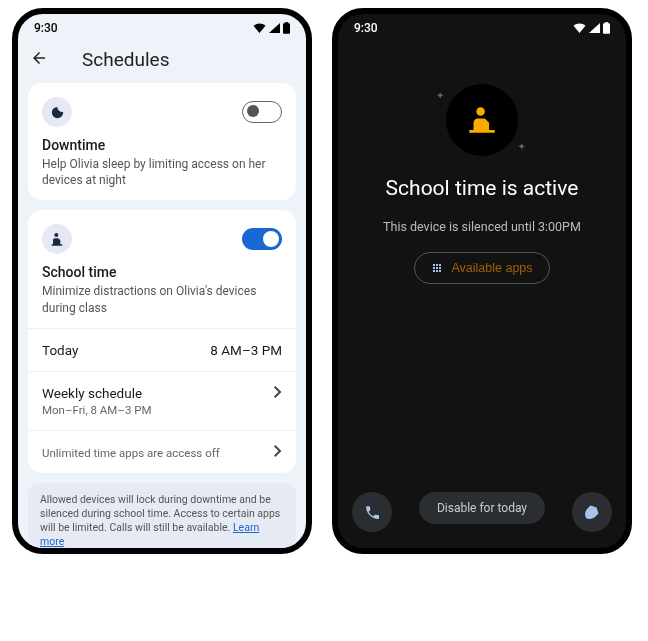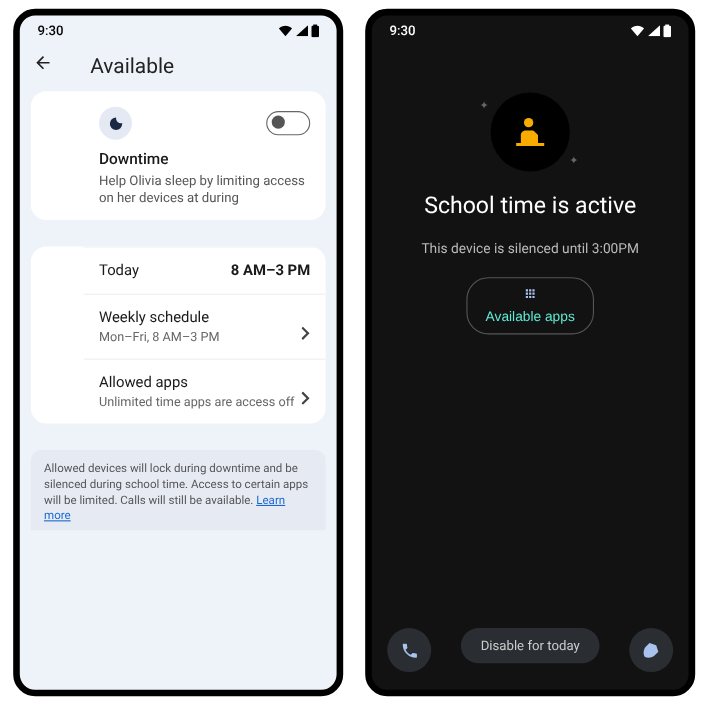--- a/index.html
+++ b/index.html
@@ -7,22 +7,22 @@
     font-family: -apple-system, BlinkMacSystemFont, "Segoe UI", Roboto, sans-serif;
     background: #fff;
     width: 648px;
     height: 641px;
     display: flex;
     gap: 20px;
     padding: 8px 12px;
   }
   .phone {
     width: 300px;
-    height: 625px;
-    border-radius: 20px;
+    height: 546px;
+    border-radius: 31px;
     border: 6px solid #000;
     overflow: hidden;
     position: relative;
   }
   
   .phone-left { background: #eef2f9; }
   .status-bar {
     height: 28px;
     display: flex;
     justify-content: space-between;
@@ -36,24 +36,23 @@
   .header {
     display: flex;
     align-items: center;
     padding: 6px 12px 12px;
     gap: 34px;
   }
   .back-arrow { font-size: 18px; }
   .header-title { font-size: 19px; font-weight: 400; color: #222; }
   .card {
     background: #fff;
-    margin: 0 10px 24px;
+    margin: 0 10px 10px;
     border-radius: 14px;
     overflow: hidden;
-    padding-left: 48px;
   }
   .card-top {
     padding: 14px 14px 12px;
   }
   .row-icon-toggle {
     display: flex;
     justify-content: space-between;
     align-items: center;
     margin-bottom: 10px;
   }
@@ -82,26 +81,26 @@
   .toggle.on .knob {
     position: absolute; width: 16px; height: 16px;
     border-radius: 50%; background: #fff;
     top: 3px; right: 3px;
   }
   .list-row {
     border-top: 1px solid #eee;
     padding: 13px 14px;
     display: flex;
     justify-content: space-between;
-    align-items: flex-end;
+    align-items: flex-start;
   }
   .list-row .left { display: flex; flex-direction: column; }
   .row-label { font-size: 13.5px; color: #1a1a1a; }
   .row-sub { font-size: 11.5px; color: #666; margin-top: 2px; }
-  .row-value { font-size: 13.5px; font-weight: 700; color: #1a1a1a; }
+  .row-value { font-size: 13.5px; font-weight: 400; color: #1a1a1a; }
   .chevron { color: #444; font-size: 14px; }
   .footer-note {
     margin: 0 10px;
     background: #e6ebf3;
     border-radius: 10px 10px 0 0;
     padding: 10px 12px 6px;
     font-size: 10.5px;
     color: #555;
     line-height: 1.35;
   }
@@ -130,26 +129,25 @@
   .sparkle { position: absolute; color: #666; font-size: 10px; }
   .sparkle.s1 { top: 6px; left: -10px; }
   .sparkle.s2 { bottom: 4px; right: -8px; }
   .hero-title { font-size: 21px; font-weight: 400; margin-bottom: 19px; text-align: right; }
   .hero-sub { font-size: 12.5px; color: #bbb; margin-bottom: 18px; }
   .pill-button {
     border: 1px solid #555;
     border-radius: 20px;
     padding: 8px 16px;
     font-size: 12.5px;
-    color: #5eead4;
+    color: #a16207;
     display: inline-flex;
     align-items: center;
     gap: 8px;
     background: transparent;
-    flex-direction: column;
   }
   .bottom-bar {
     display: flex;
     justify-content: space-between;
     align-items: flex-start;
     padding: 12px 14px 16px;
   }
   .circle-btn {
     width: 40px; height: 40px;
     border-radius: 50%;
@@ -186,59 +184,73 @@
         </svg>
     </span>
   </div>
 
   <div class="header">
     <span class="back-arrow">
       <svg width="18" height="18" viewBox="0 0 24 24">
           <path fill="#222" d="M20 11H7.8l5.6-5.6L12 4l-8 8 8 8 1.4-1.4L7.8 13H20z"></path>
         </svg>
     </span>
-    <span class="header-title">Available</span>
+    <span class="header-title">Schedules</span>
   </div>
 
   <div class="card">
     <div class="card-top">
       <div class="row-icon-toggle">
         <span class="icon-circle">
           <svg width="15" height="15" viewBox="0 0 24 24">
               <path fill="#1b2a44" d="M12 3a9 9 0 109 9c0-.4 0-.8-.1-1.2A7 7 0 0112 3z"></path>
             </svg>
         </span>
         <span class="toggle off">
             <span class="knob"></span>
           </span>
       </div>
       <div class="card-title">Downtime</div>
-      <div class="card-sub">Help Olivia sleep by limiting access on her devices at during</div>
+      <div class="card-sub">Help Olivia sleep by limiting access on her devices at night</div>
     </div>
   </div>
 
   <div class="card">
+    <div class="card-top">
+      <div class="row-icon-toggle">
+        <span class="icon-circle">
+          <svg width="16" height="16" viewBox="0 0 24 24">
+              <circle fill="#1b2a44" cx="11" cy="6" r="3"></circle>
+              <path fill="#1b2a44" d="M6 20v-6c0-1.6 1.3-3 3-3h4c.5 0 1 .1 1.4.3L17 14v6H6zM4 20h16v2H4z"></path>
+            </svg>
+        </span>
+        <span class="toggle on">
+            <span class="knob"></span>
+          </span>
+      </div>
+      <div class="card-title">School time</div>
+      <div class="card-sub">Minimize distractions on Olivia's devices during class</div>
+    </div>
     <div class="list-row">
       <span class="row-label">Today</span>
       <span class="row-value">8 AM–3 PM</span>
     </div>
     <div class="list-row">
       <div class="left">
         <span class="row-label">Weekly schedule</span>
         <span class="row-sub">Mon–Fri, 8 AM–3 PM</span>
       </div>
       <span class="chevron">
         <svg width="8" height="12" viewBox="0 0 8 12">
             <path fill="#444" d="M0 1.4L1.4 0 7.4 6 1.4 12 0 10.6 4.6 6z"></path>
           </svg>
       </span>
     </div>
     <div class="list-row">
       <div class="left">
-        <span class="row-label">Allowed apps</span>
         <span class="row-sub">Unlimited time apps are access off</span>
       </div>
       <span class="chevron">
         <svg width="8" height="12" viewBox="0 0 8 12">
             <path fill="#444" d="M0 1.4L1.4 0 7.4 6 1.4 12 0 10.6 4.6 6z"></path>
           </svg>
       </span>
     </div>
   </div>
 

